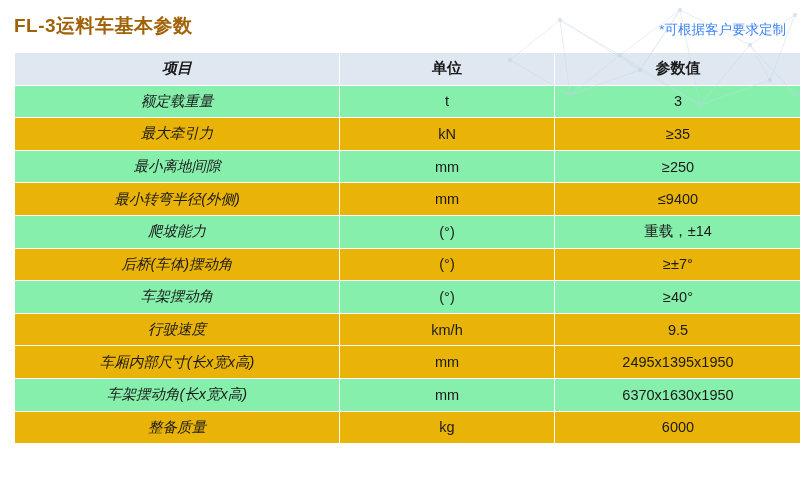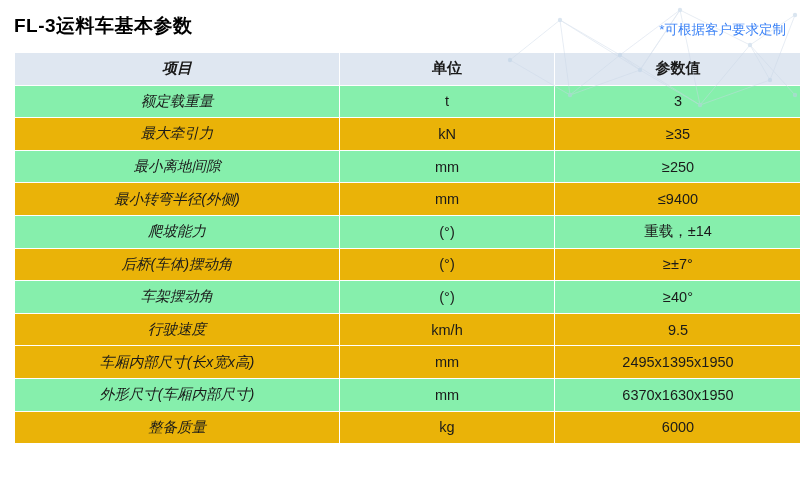--- a/index.html
+++ b/index.html
@@ -35,21 +35,21 @@
     position: relative;
     height: 52px;
     padding: 0 14px;
     display: flex;
     align-items: flex-start;
     justify-content: space-between;
   }
   .title {
     font-size: 19px;
     font-weight: 700;
-    color: #000000;
+    color: #a16207;
     letter-spacing: 0.5px;
     margin-top: 13px;
   }
   .note {
     font-size: 13.5px;
     color: #3b82f6;
     margin-top: 21px;
     white-space: nowrap;
   }
   table.spec {
@@ -164,21 +164,21 @@
         <td class="c0">行驶速度</td>
         <td class="c1">km/h</td>
         <td class="c2">9.5</td>
       </tr>
       <tr class="row-a">
         <td class="c0">车厢内部尺寸(长x宽x高)</td>
         <td class="c1">mm</td>
         <td class="c2 small-val">2495x1395x1950</td>
       </tr>
       <tr class="row-b">
-        <td class="c0">外形尺寸(车厢内部尺寸)</td>
+        <td class="c0">车架摆动角(长x宽x高)</td>
         <td class="c1">mm</td>
         <td class="c2 small-val">6370x1630x1950</td>
       </tr>
       <tr class="row-a">
         <td class="c0">整备质量</td>
         <td class="c1">kg</td>
         <td class="c2">6000</td>
       </tr>
     </tbody>
   </table>

